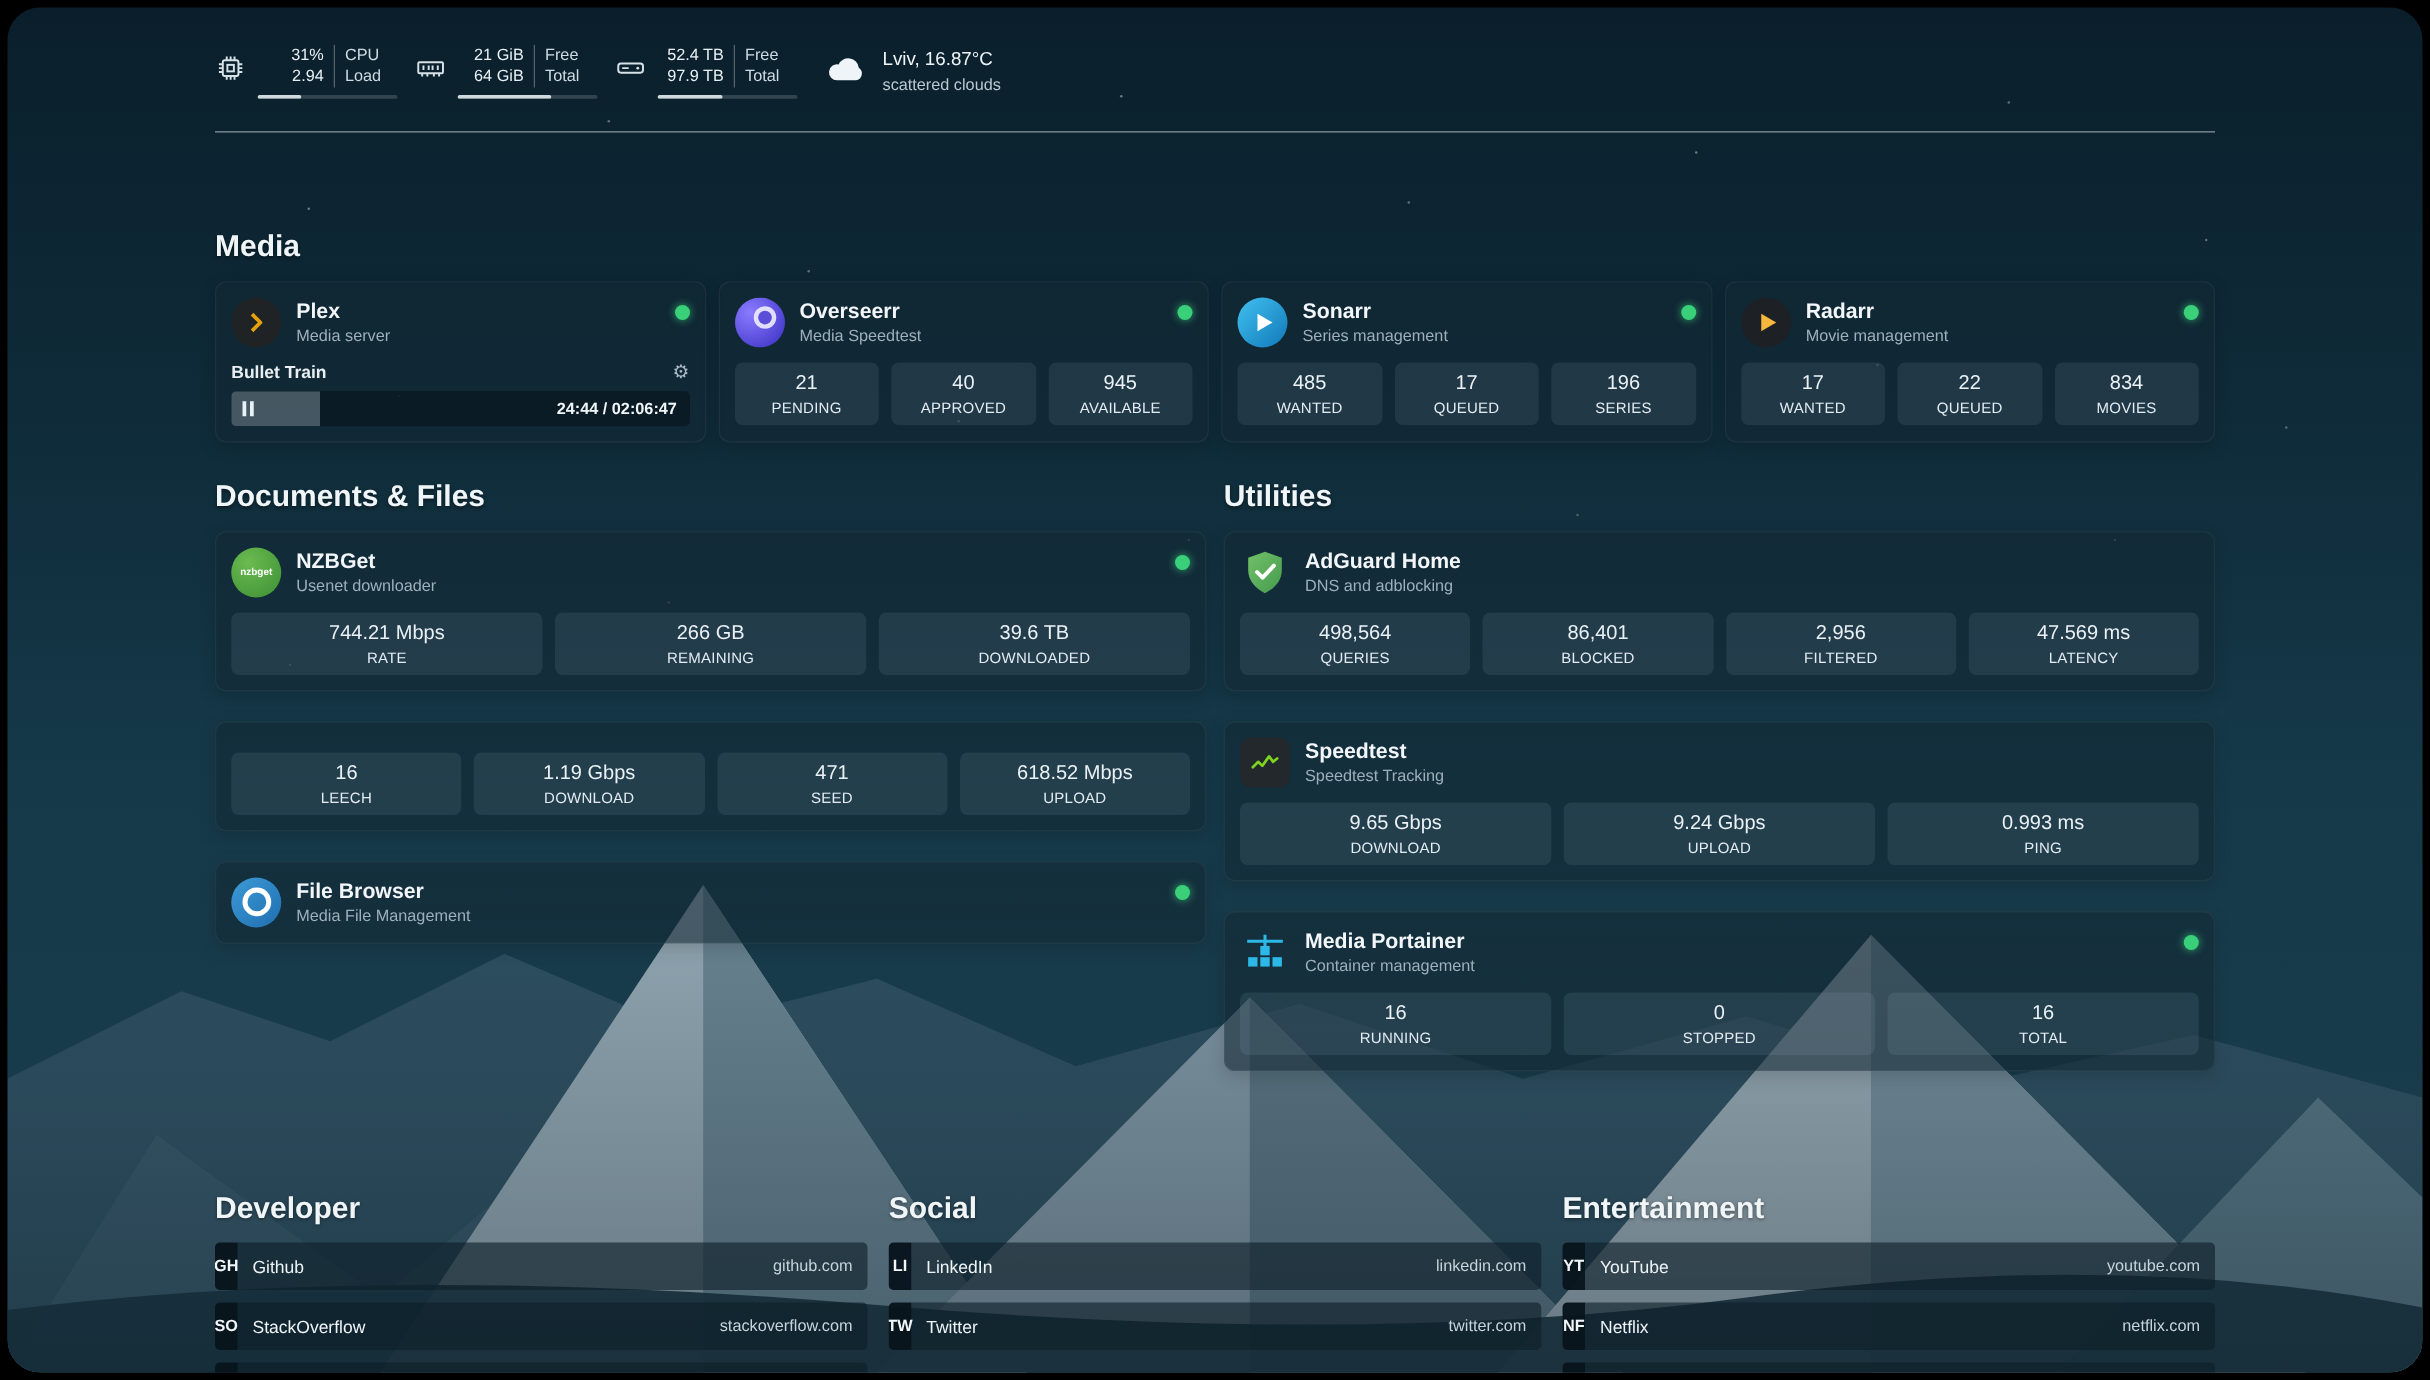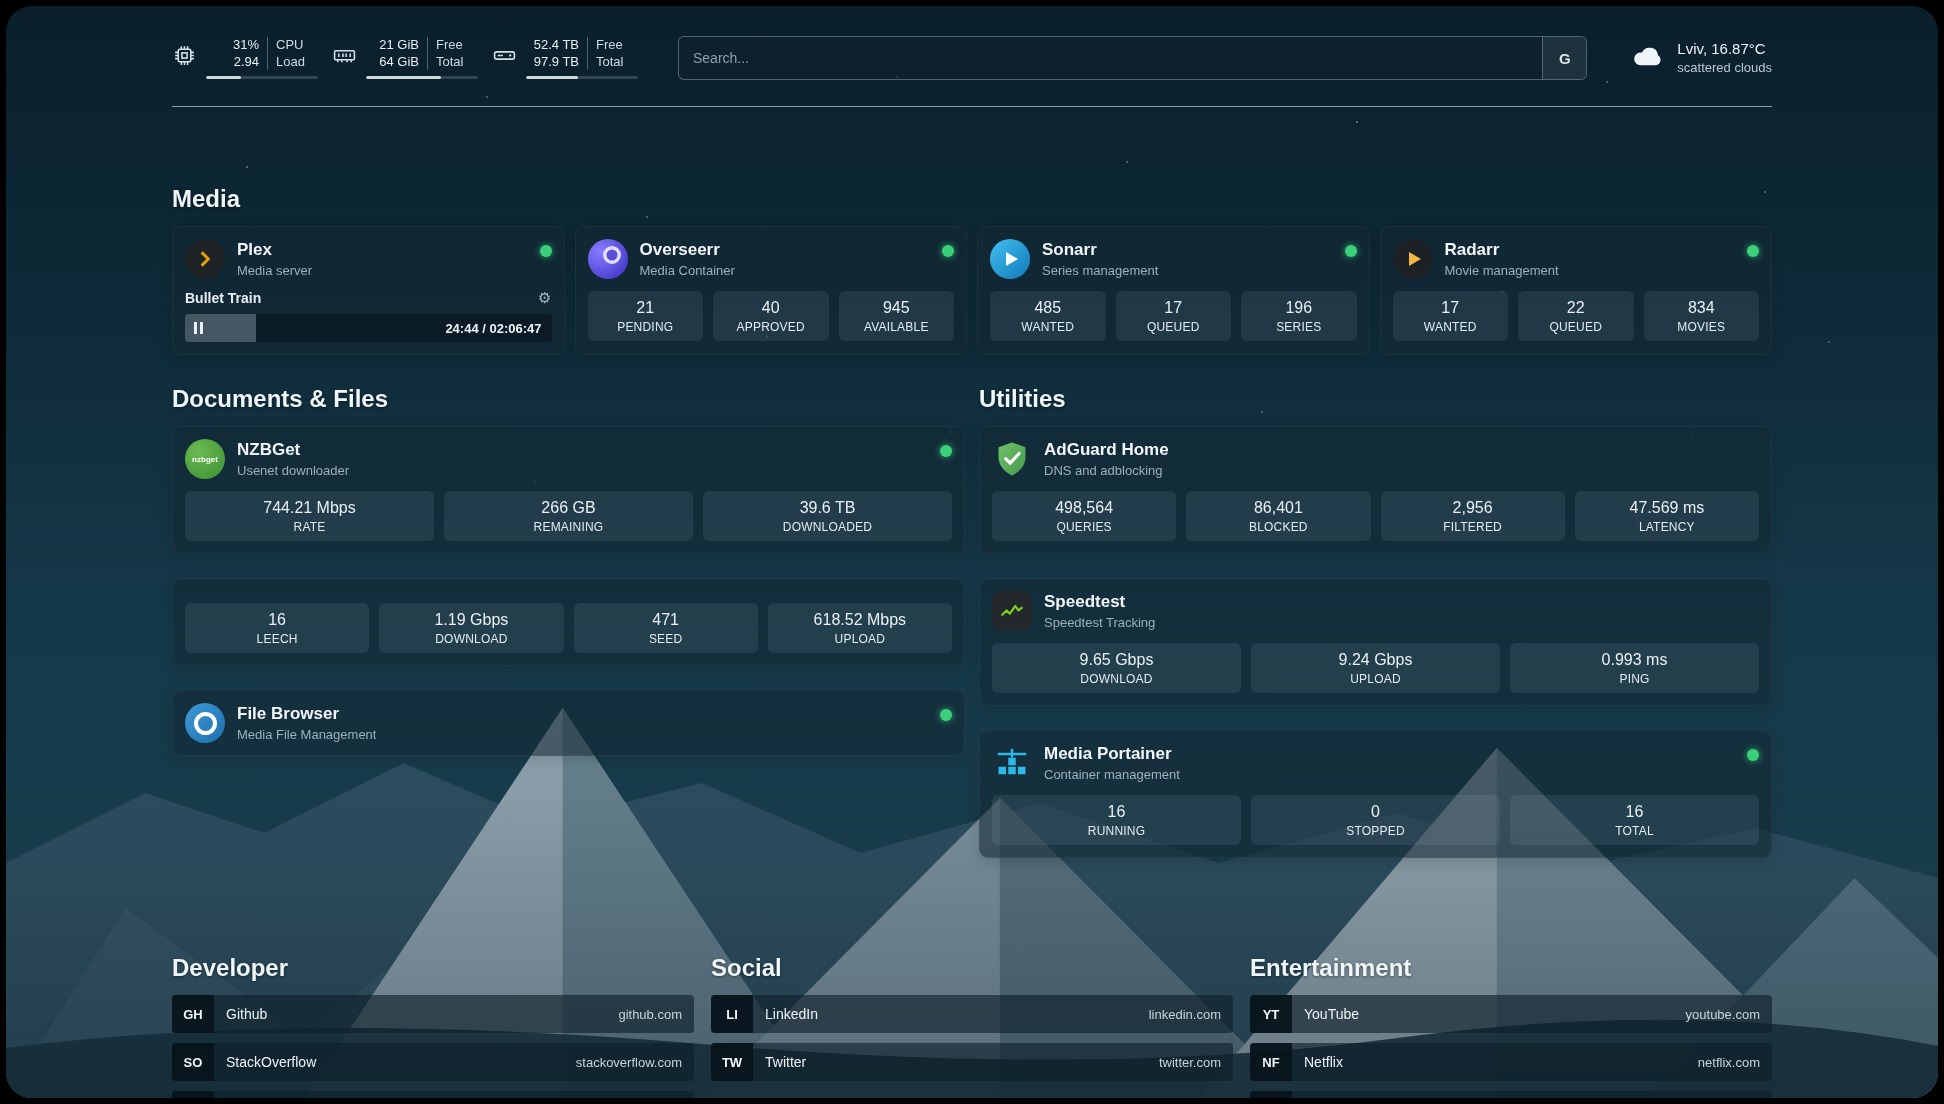--- a/index.html
+++ b/index.html
@@ -74,21 +74,21 @@
   .nzb-label{font-size:8px;font-weight:700;color:#fff;}
   .icon-qbit{background:linear-gradient(135deg,#5aa7dd,#2d6fb0);}
   .qb-label{font-size:15px;font-weight:700;color:#fff;}
   .icon-filebrowser{background:linear-gradient(135deg,#3d9ad6,#1f6fb0);}
   .fb-ring{width:15px;height:15px;border:4px solid #fff;border-radius:50%;}
   .icon-speedtest{background:#22282b;border-radius:9px;}
   .icon-adguard,.icon-portainer{background:transparent;}
   
   .bookmarks{display:grid;grid-template-columns:repeat(3,1fr);gap:17px;margin-top:72px;}
   .bm-item{display:flex;align-items:center;height:38px;margin-bottom:10px;border-radius:4px;overflow:hidden;background:rgba(13,30,40,.62);cursor:pointer;text-decoration:none;}
-  .bm-abbr{width:42px;height:100%;display:flex;align-items:center;justify-content:center;background:rgba(8,20,28,.9);color:#f0f5f8;font-size:13px;font-weight:700;flex:none;}
+  .bm-abbr{width:18px;height:100%;display:flex;align-items:center;justify-content:center;background:rgba(8,20,28,.9);color:#f0f5f8;font-size:13px;font-weight:700;flex:none;}
   .bm-name{padding-left:12px;font-size:14px;color:#eef3f6;}
   .bm-url{margin-left:auto;padding-right:12px;font-size:13px;color:#c8d4dc;}
 </style>
 </head>
 <body>
 
 <div class="screen">
   <div class="bg">
     <div class="stars"></div>
     <svg viewBox="0 0 1944 520" preserveAspectRatio="none">
@@ -179,24 +179,20 @@
                 <span>Total</span>
               </div>
             </div>
             <div class="sys-bar">
                 <div class="sys-bar-fill" style="width: 46%;"></div>
               </div>
           </div>
         </div>
       </div>
 
-      <div class="searchbar">
-        <input type="text" placeholder="Search..." style="">
-        <button class="engine-btn">G</button>
-      </div>
 
       <div class="weather">
         <span>
           <svg viewBox="0 0 24 24" width="40" height="34" fill="#eef4f7">
               <path d="M7.5 18.5a4.5 4.5 0 1 1 .9-8.9 6 6 0 0 1 11.4 1.8 3.9 3.9 0 0 1-1.6 7.1z"></path>
             </svg>
         </span>
         <div class="weather-text">
           <div>Lviv, 16.87°C</div>
           <div class="weather-cond">scattered clouds</div>
@@ -247,21 +243,21 @@
                       <stop offset="1" stop-color="#4338ca"></stop>
                     </radialGradient>
                   </defs>
                   <circle cx="20" cy="20" r="20" fill="url(#ovr)"></circle>
                   <circle cx="24" cy="16" r="9" fill="#ece9ff" opacity="0.92"></circle>
                   <circle cx="24" cy="16" r="5.5" fill="#5b4fd8"></circle>
                 </svg>
             </span>
             <div class="app-titles">
               <div class="app-name">Overseerr</div>
-              <div class="app-sub">Media Container</div>
+              <div class="app-sub">Media Speedtest</div>
             </div>
             <span class="status-dot"></span>
           </div>
           <div class="stats">
             <div class="stat">
               <div class="stat-value">21</div>
               <div class="stat-label">PENDING</div>
             </div>
             <div class="stat">
               <div class="stat-value">40</div>

